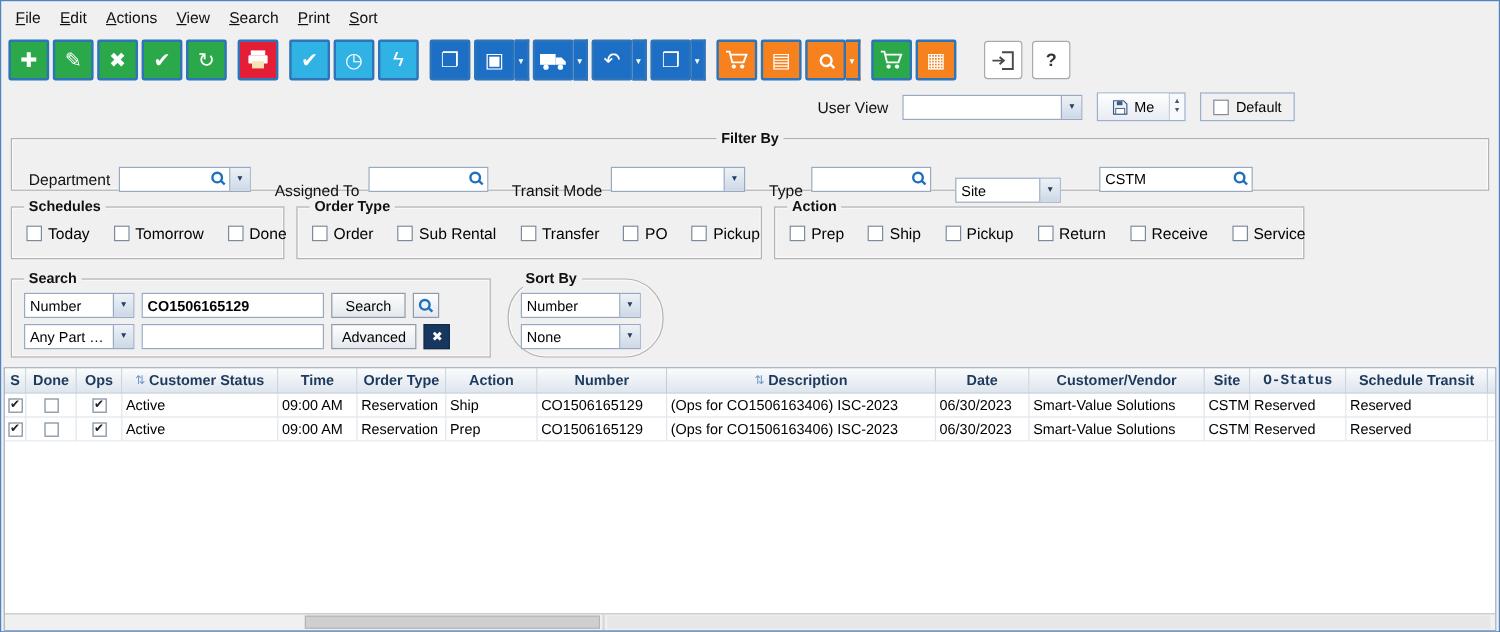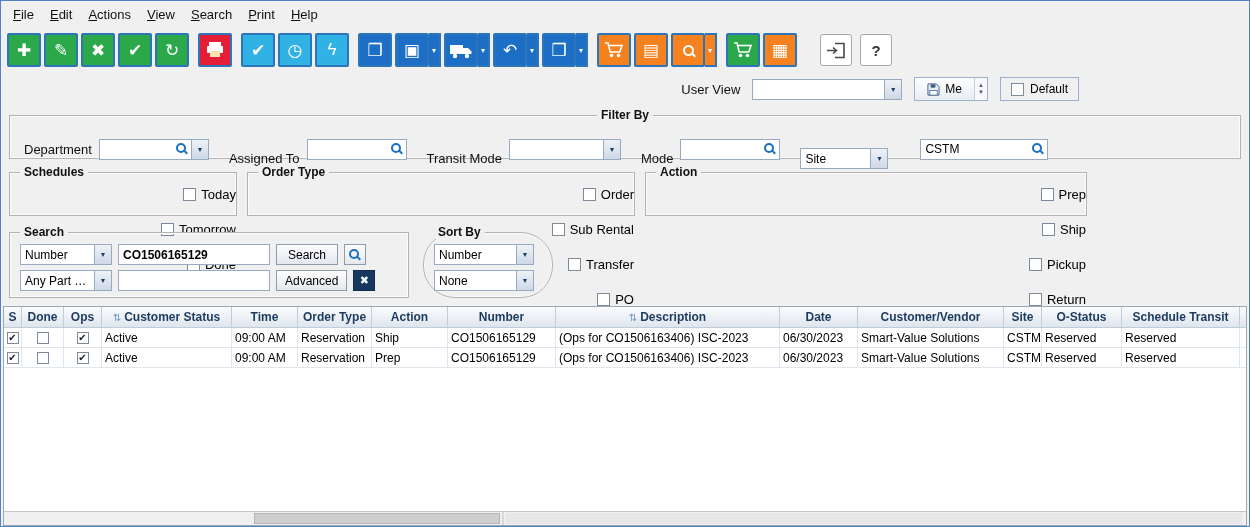--- a/index.html
+++ b/index.html
@@ -68,21 +68,21 @@
   .mag::after { content:""; position:absolute; width:5px; height:2px; background:#1d6fc0;
                 transform:rotate(45deg); right:-4px; bottom:-2px; }
   .mag-white { border-color:#fff; width:11px; height:11px; margin:0; }
   .mag-white::after { background:#fff; }
 
   
   .filters-row { margin:13px 8px 0; height:44px; display:flex; gap:10px; flex:0 0 auto; }
   .gb-schedules { width:228px; }
   .gb-ordertype { width:388px; }
   .gb-action { width:442px; }
-  .cb-row { display:flex; align-items:flex-end; padding:14px 0 0 12px; gap:20px;flex-direction:column; }
+  .cb-row { display:flex; align-items:center; padding:14px 0 0 12px; gap:20px; }
   .cb-item { display:flex; align-items:center; gap:5px; font-size:13px; white-space:nowrap; }
   .checkbox { width:13px; height:13px; border:1px solid #7d8a99; background:#fff;
               display:inline-flex; align-items:center; justify-content:center; flex:0 0 auto; }
   .checkbox.checked::after { content:"✔"; font-size:10px; color:#222; line-height:1; }
 
   
   .search-row { margin:16px 8px 8px; height:66px; display:flex; gap:14px; flex:0 0 auto; }
   .gb-search { width:400px; }
   .gb-sort { width:130px;border-radius:32px; }
   .sr-rows { display:flex; flex-direction:column; gap:5px; padding:11px 0 0 10px; }
@@ -129,21 +129,21 @@
 <div class="window">
 
 
   <div class="menubar" id="menubar">
       <span class="menu-item">File</span>
       <span class="menu-item">Edit</span>
       <span class="menu-item">Actions</span>
       <span class="menu-item">View</span>
       <span class="menu-item">Search</span>
       <span class="menu-item">Print</span>
-      <span class="menu-item">Help</span>
+      <span class="menu-item">Sort</span>
     </div>
 
   <div class="toolbar" id="toolbar">
       <div class="tb-group">
         <div class="tb-split">
           <button class="tb-btn" style="background: rgb(43, 168, 74);">
             <span>✚</span>
           </button>
         </div>
         <div class="tb-split">
@@ -324,21 +324,21 @@
       <span class="fb-label fb-gap">Assigned To</span>
       <div class="input-mag" style="width:100px;">
         <span class="input-value"></span>
         <span class="mag"></span>
       </div>
       <span class="fb-label fb-gap">Transit Mode</span>
       <div class="combo" style="width:112px;">
         <span class="combo-value"></span>
         <button class="combo-arrow">▼</button>
       </div>
-      <span class="fb-label fb-gap">Mode</span>
+      <span class="fb-label fb-gap">Type</span>
       <div class="input-mag" style="width:100px;">
         <span class="input-value"></span>
         <span class="mag"></span>
       </div>
       <div class="combo fb-gap" style="width:88px;">
         <span class="combo-value">Site</span>
         <button class="combo-arrow">▼</button>
       </div>
       <div class="input-mag" style="width:128px; margin-left:32px;">
         <span class="input-value">CSTM</span>
@@ -505,21 +505,21 @@
         </div>
         <div class="th" style="width: 78px;">
           <span>Date</span>
         </div>
         <div class="th" style="width: 146px;">
           <span>Customer/Vendor</span>
         </div>
         <div class="th" style="width: 38px;">
           <span>Site</span>
         </div>
-        <div class="th" style="width: 80px;">
+        <div class="th" style="width: 80px; font-family: Liberation Mono, monospace;">
           <span>O-Status</span>
         </div>
         <div class="th" style="width: 118px;">
           <span>Schedule Transit</span>
         </div>
         <div class="th fill"></div>
       </div>
     <div id="tbody">
         <div class="tr">
           <div class="td center" style="width: 18px;">

